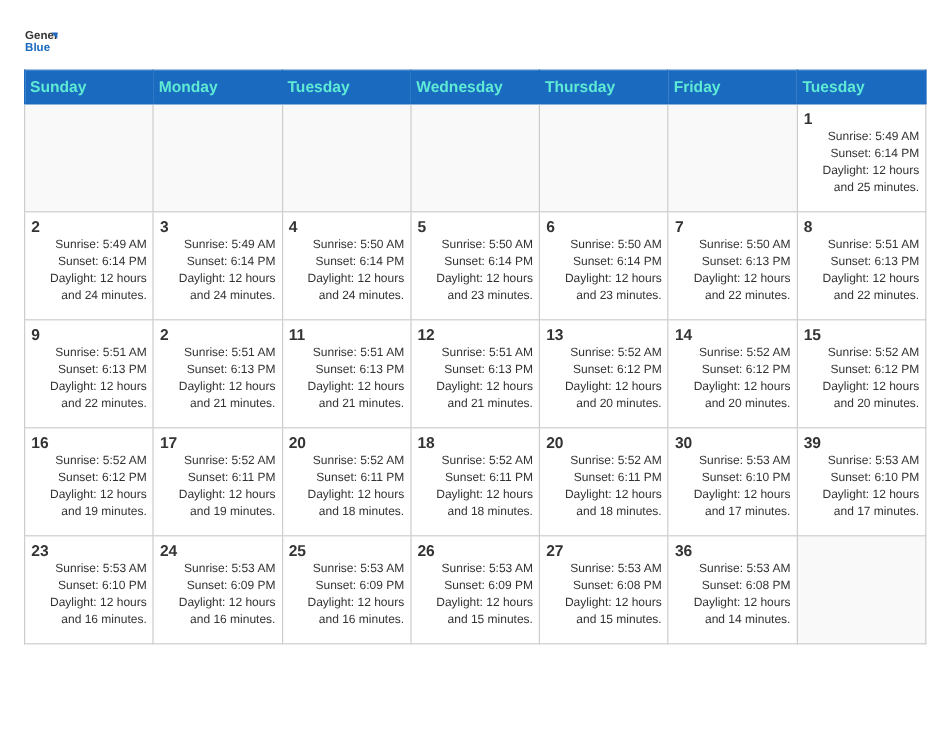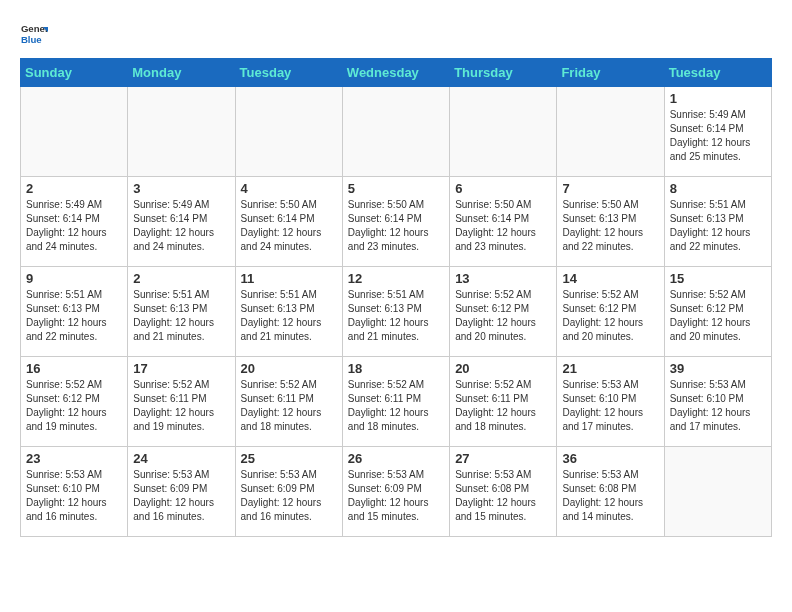--- a/index.html
+++ b/index.html
@@ -67,20 +67,21 @@
     .day-number {
       font-size: 13px;
       font-weight: bold;
       display: block;
       margin-bottom: 2px;
     }
     .day-info {
       font-size: 10px;
       line-height: 1.4;
       color: #333;
+      text-align: right;
     }
   </style>
 </head>
 <body>
 
 <div class="header">
   <div class="logo">
     <svg class="logo-icon" viewBox="0 0 32 32">
       <rect x="0" y="0" width="32" height="32" fill="white"></rect>
       <text x="1" y="14" font-size="11" font-weight="bold" fill="#333" font-family="Arial">General</text>
@@ -254,21 +255,21 @@
 and 18 minutes.</div>
         </td>
         <td>
           <span class="day-number">20</span>
           <div class="day-info" style="white-space: pre-line;">Sunrise: 5:52 AM
 Sunset: 6:11 PM
 Daylight: 12 hours
 and 18 minutes.</div>
         </td>
         <td>
-          <span class="day-number">21</span>
+          <span class="day-number">30</span>
           <div class="day-info" style="white-space: pre-line;">Sunrise: 5:53 AM
 Sunset: 6:10 PM
 Daylight: 12 hours
 and 17 minutes.</div>
         </td>
         <td>
           <span class="day-number">39</span>
           <div class="day-info" style="white-space: pre-line;">Sunrise: 5:53 AM
 Sunset: 6:10 PM
 Daylight: 12 hours

